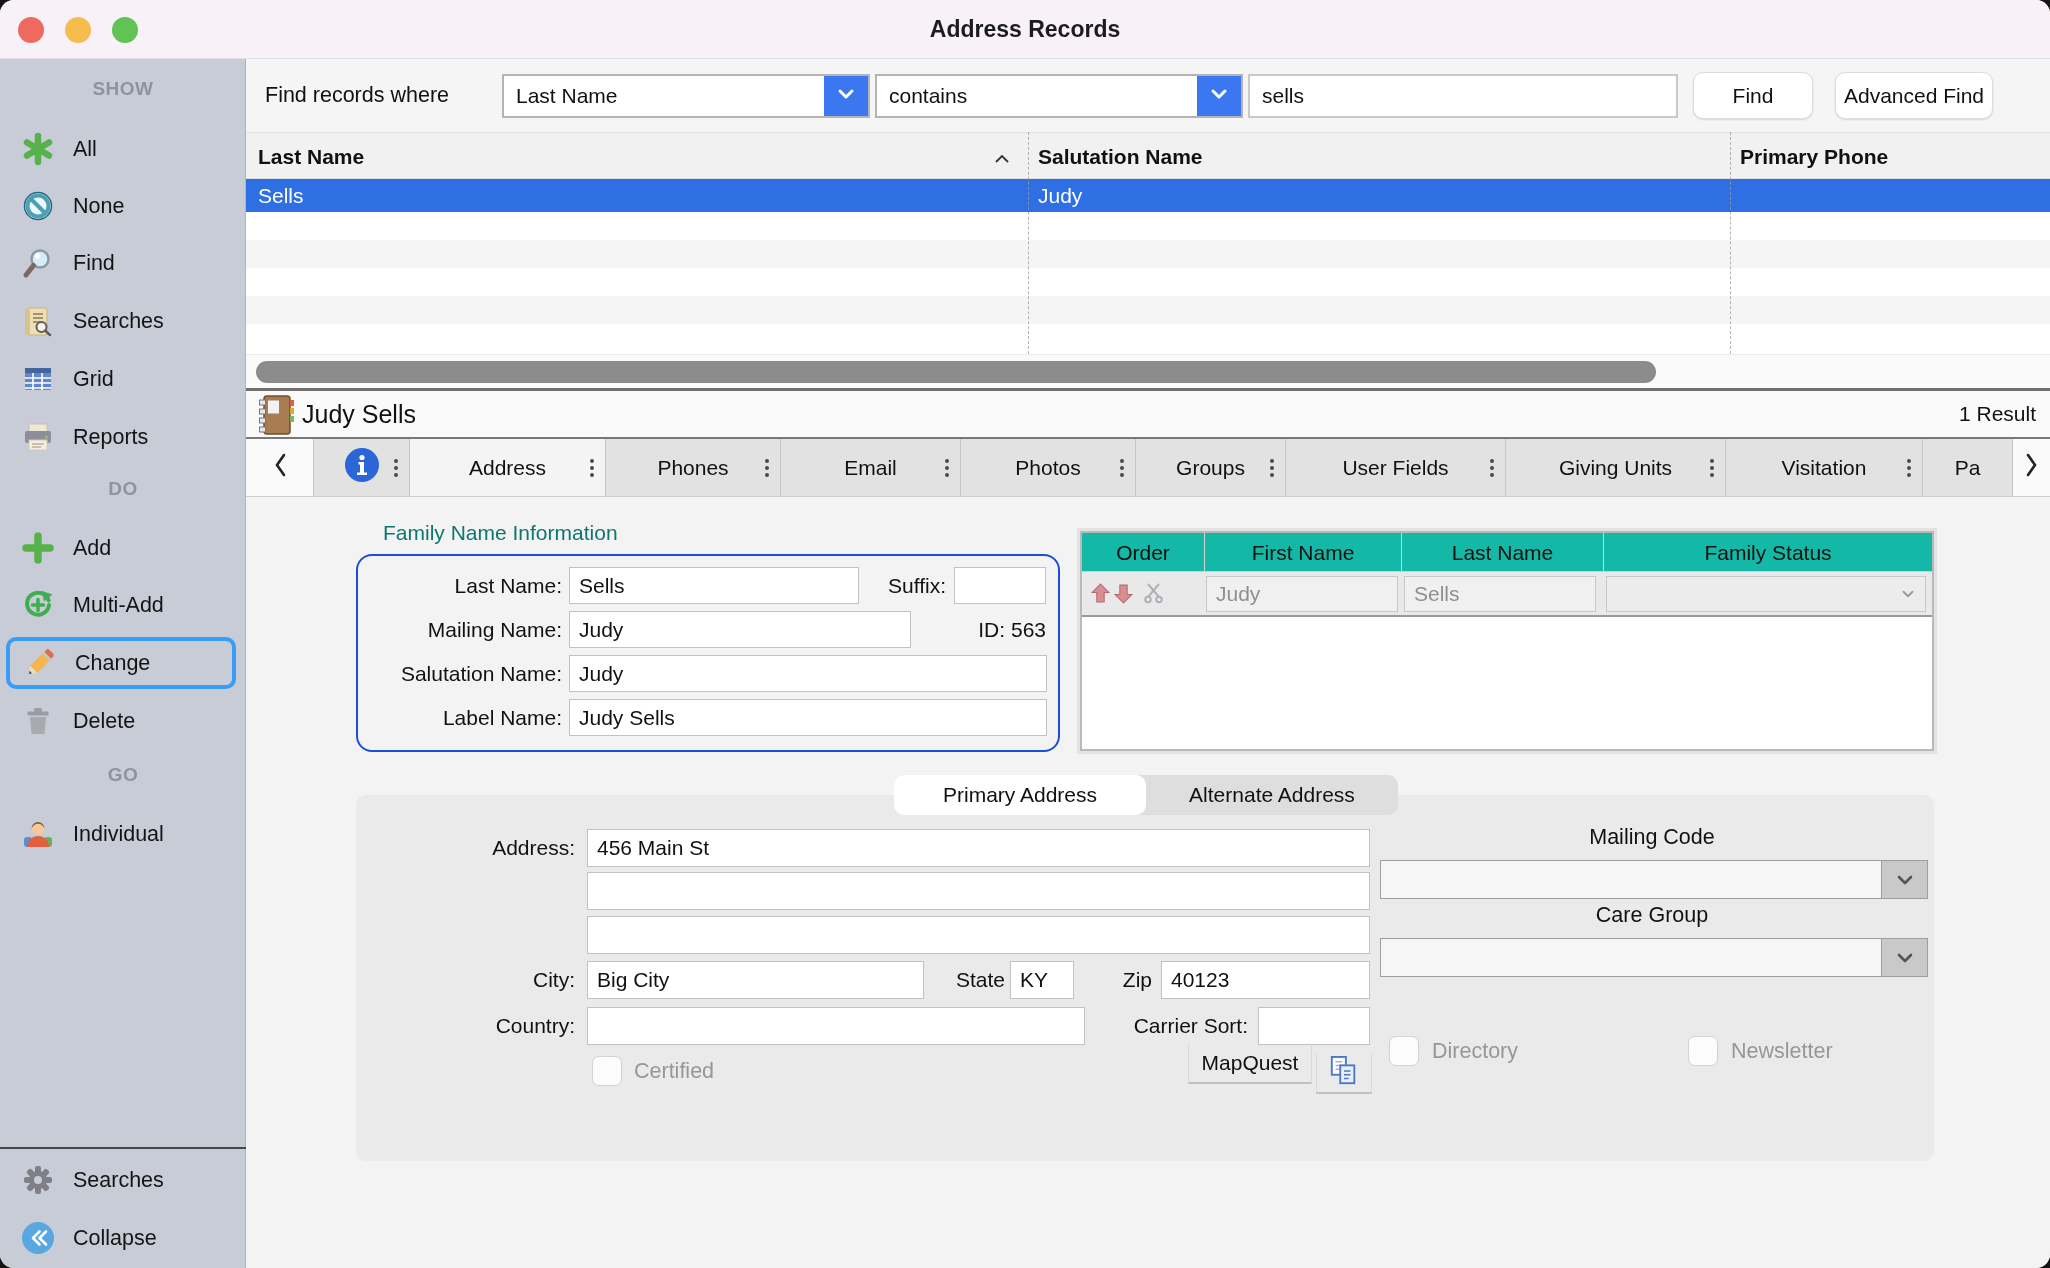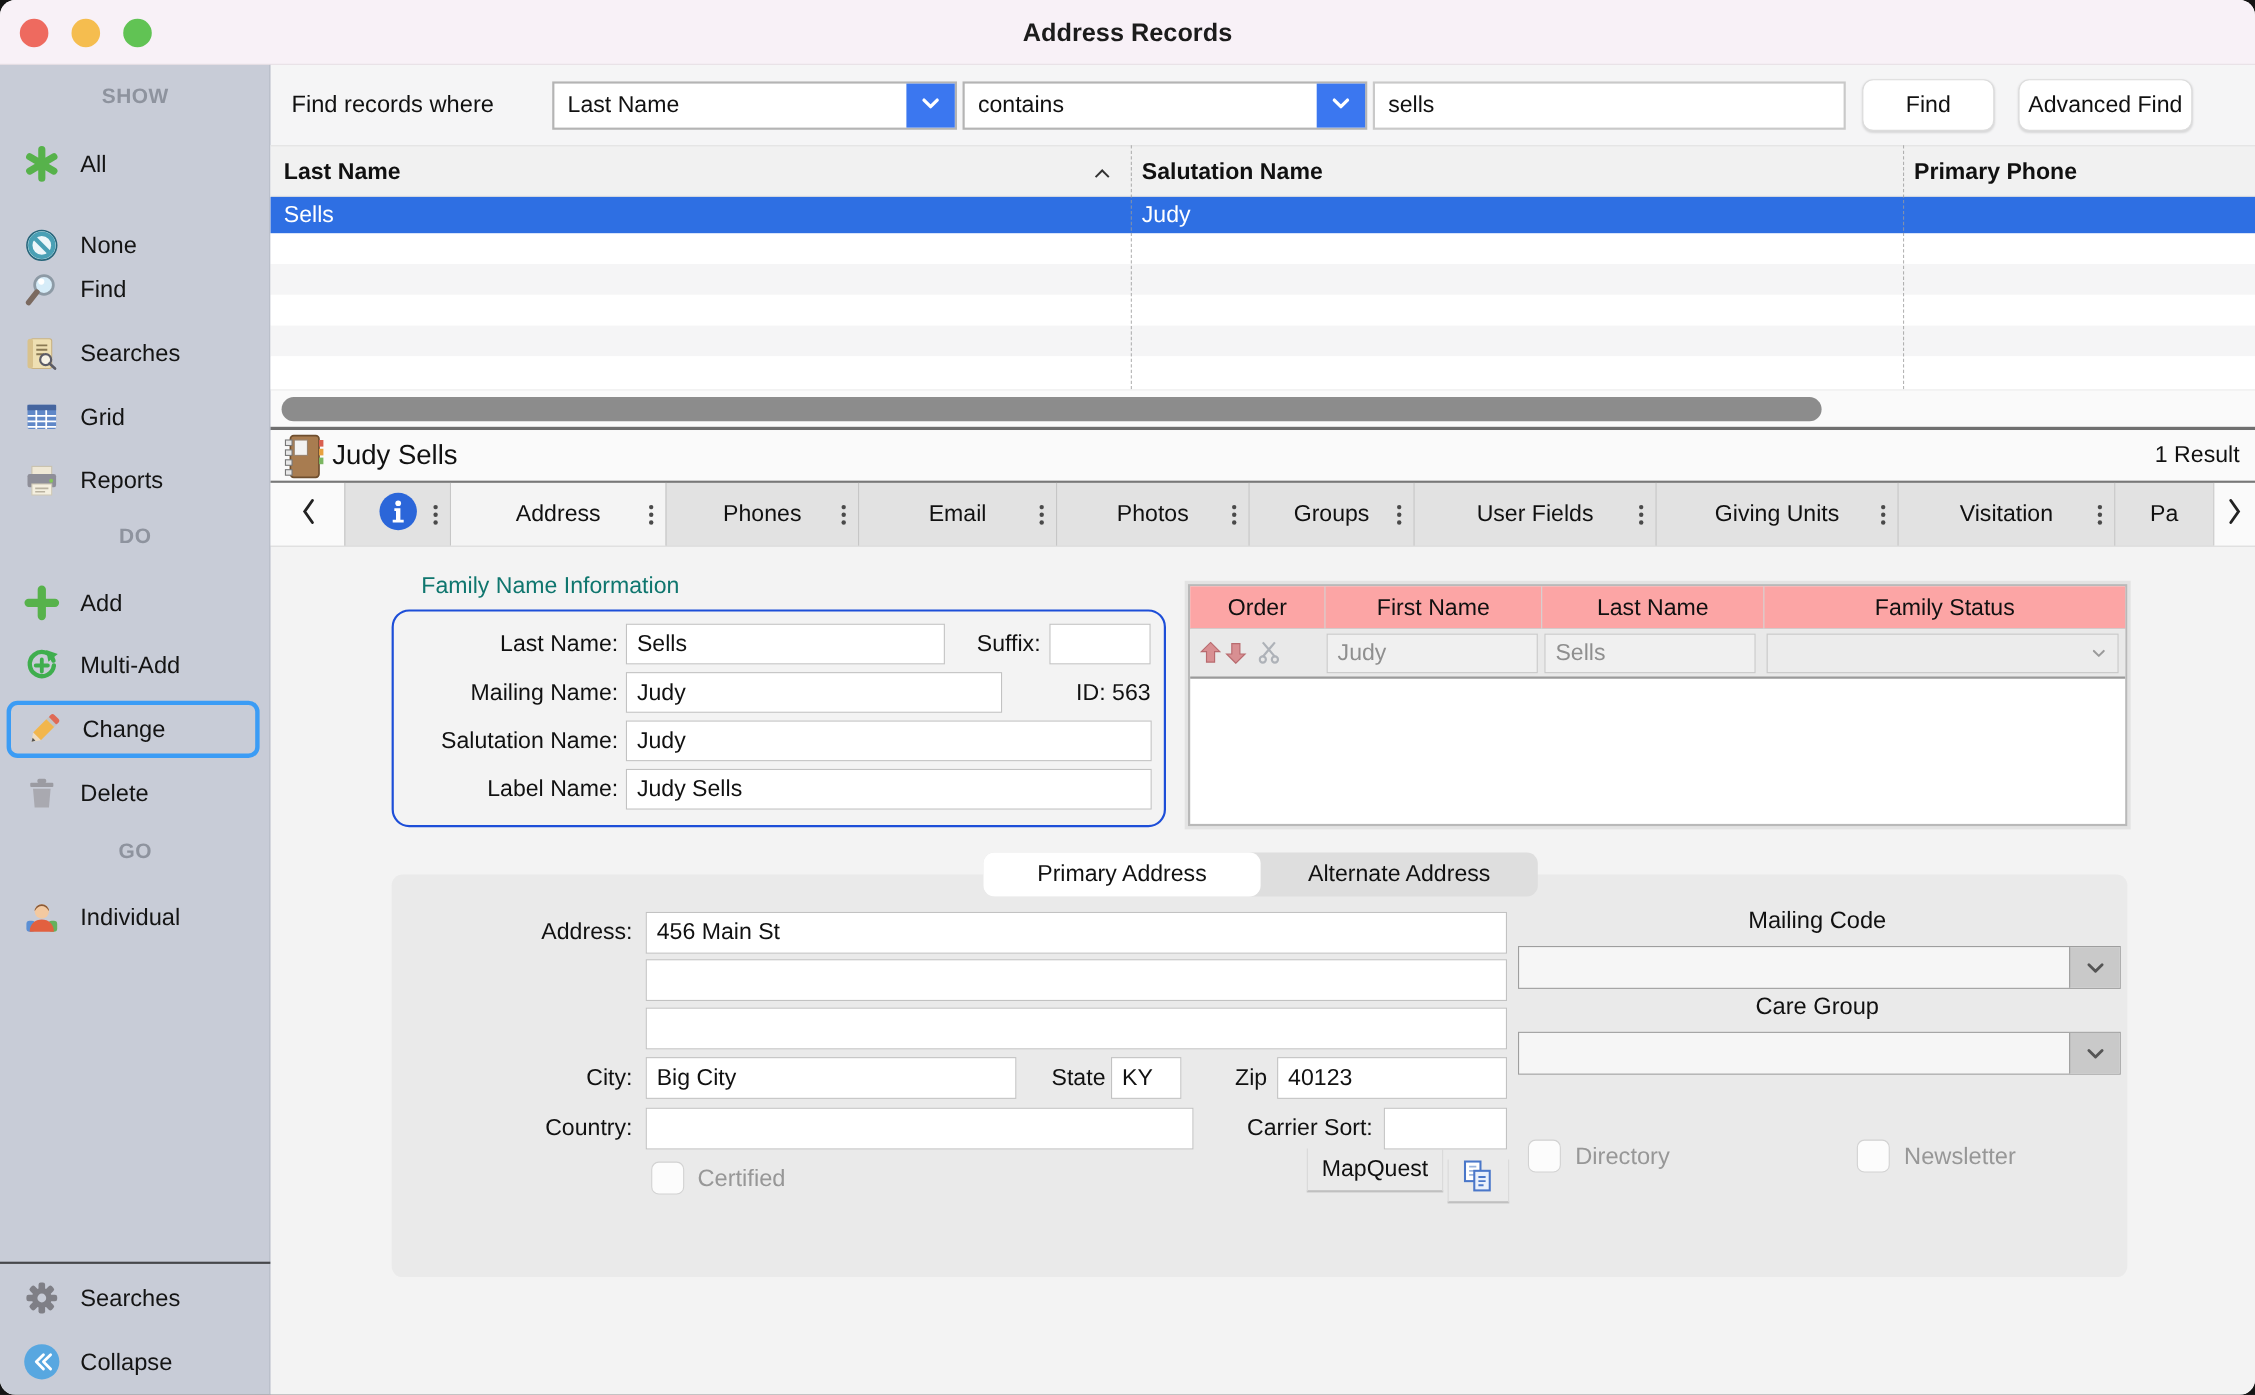--- a/index.html
+++ b/index.html
@@ -64,21 +64,21 @@
   
   .content{position:absolute;left:246px;top:497px;width:1804px;bottom:0;background:#f3f3f3;}
 
   .legend{position:absolute;left:137px;top:24px;font-size:21px;color:#0f766e;}
   .fieldset{position:absolute;left:110px;top:57px;width:704px;height:198px;border:2px solid #1d4ed8;border-radius:16px;}
   .flabel{position:absolute;font-size:21px;color:#111;text-align:right;}
   .tinput{position:absolute;height:37px;border:1px solid #c2c2c2;background:#fff;font-size:21px;padding:0 9px;color:#111;}
 
   
   .ftable{position:absolute;left:834px;top:34px;width:854px;height:220px;background:#fff;border:2px solid #b9b9b9;box-shadow:0 0 0 3px #e3e3e3;}
-  .fthead{position:absolute;left:0;top:0;right:0;height:39px;background:#fca5a5;border-bottom:1px solid #cfcfcf;display:flex;}
+  .fthead{position:absolute;left:0;top:0;right:0;height:39px;background:#14b8a6;border-bottom:1px solid #cfcfcf;display:flex;}
   .fthead .fcol{height:39px;display:flex;align-items:center;justify-content:center;font-size:21px;color:#111;border-left:1px solid #d4d4d4;}
   .fthead .fcol:first-child{border-left:none;}
   .ftrow{position:absolute;left:0;top:39px;right:0;height:45px;background:#e9e9e9;border-bottom:2px solid #9a9a9a;}
   .fcell{position:absolute;top:4px;height:36px;background:#f0f0f0;border:1px solid #c8c8c8;display:flex;align-items:center;padding:0 9px;font-size:21px;color:#8f8f8f;}
   .fdd{position:absolute;top:4px;height:36px;background:#ececec;border:1px solid #c8c8c8;}
   .fdd .fddchev{position:absolute;right:8px;top:8px;}
 
   
   .apanel{position:absolute;left:110px;top:298px;width:1578px;height:366px;background:#eaeaea;border-radius:10px;}
   .addrtabs{position:absolute;left:648px;top:278px;width:504px;height:40px;background:#dedede;border-radius:10px;display:flex;z-index:2;}
@@ -111,21 +111,21 @@
     <div class="side-item" style="top:66px;">
       <span class="sicon">
           <svg viewBox="0 0 34 34">
             <g stroke="#57b24b" stroke-width="6.5" stroke-linecap="round" fill="none">
               <path d="M17 4v26M6 10.5l22 13M6 23.5l22-13"></path>
             </g>
           </svg>
         </span>
       <span class="slabel">All</span>
     </div>
-    <div class="side-item" style="top:140px;">
+    <div class="side-item" style="top:123px;">
       <span class="sicon">
           <svg viewBox="0 0 34 34">
             <circle cx="17" cy="17" r="13.5" fill="#eef7fa" stroke="#27667b" stroke-width="1.5"></circle>
             <circle cx="17" cy="17" r="10.5" fill="none" stroke="#4aa0b5" stroke-width="4"></circle>
             <path d="M9.5 9.5L24.5 24.5" stroke="#4aa0b5" stroke-width="4"></path>
           </svg>
         </span>
       <span class="slabel">None</span>
     </div>
     <div class="side-item" style="top:180px;">

